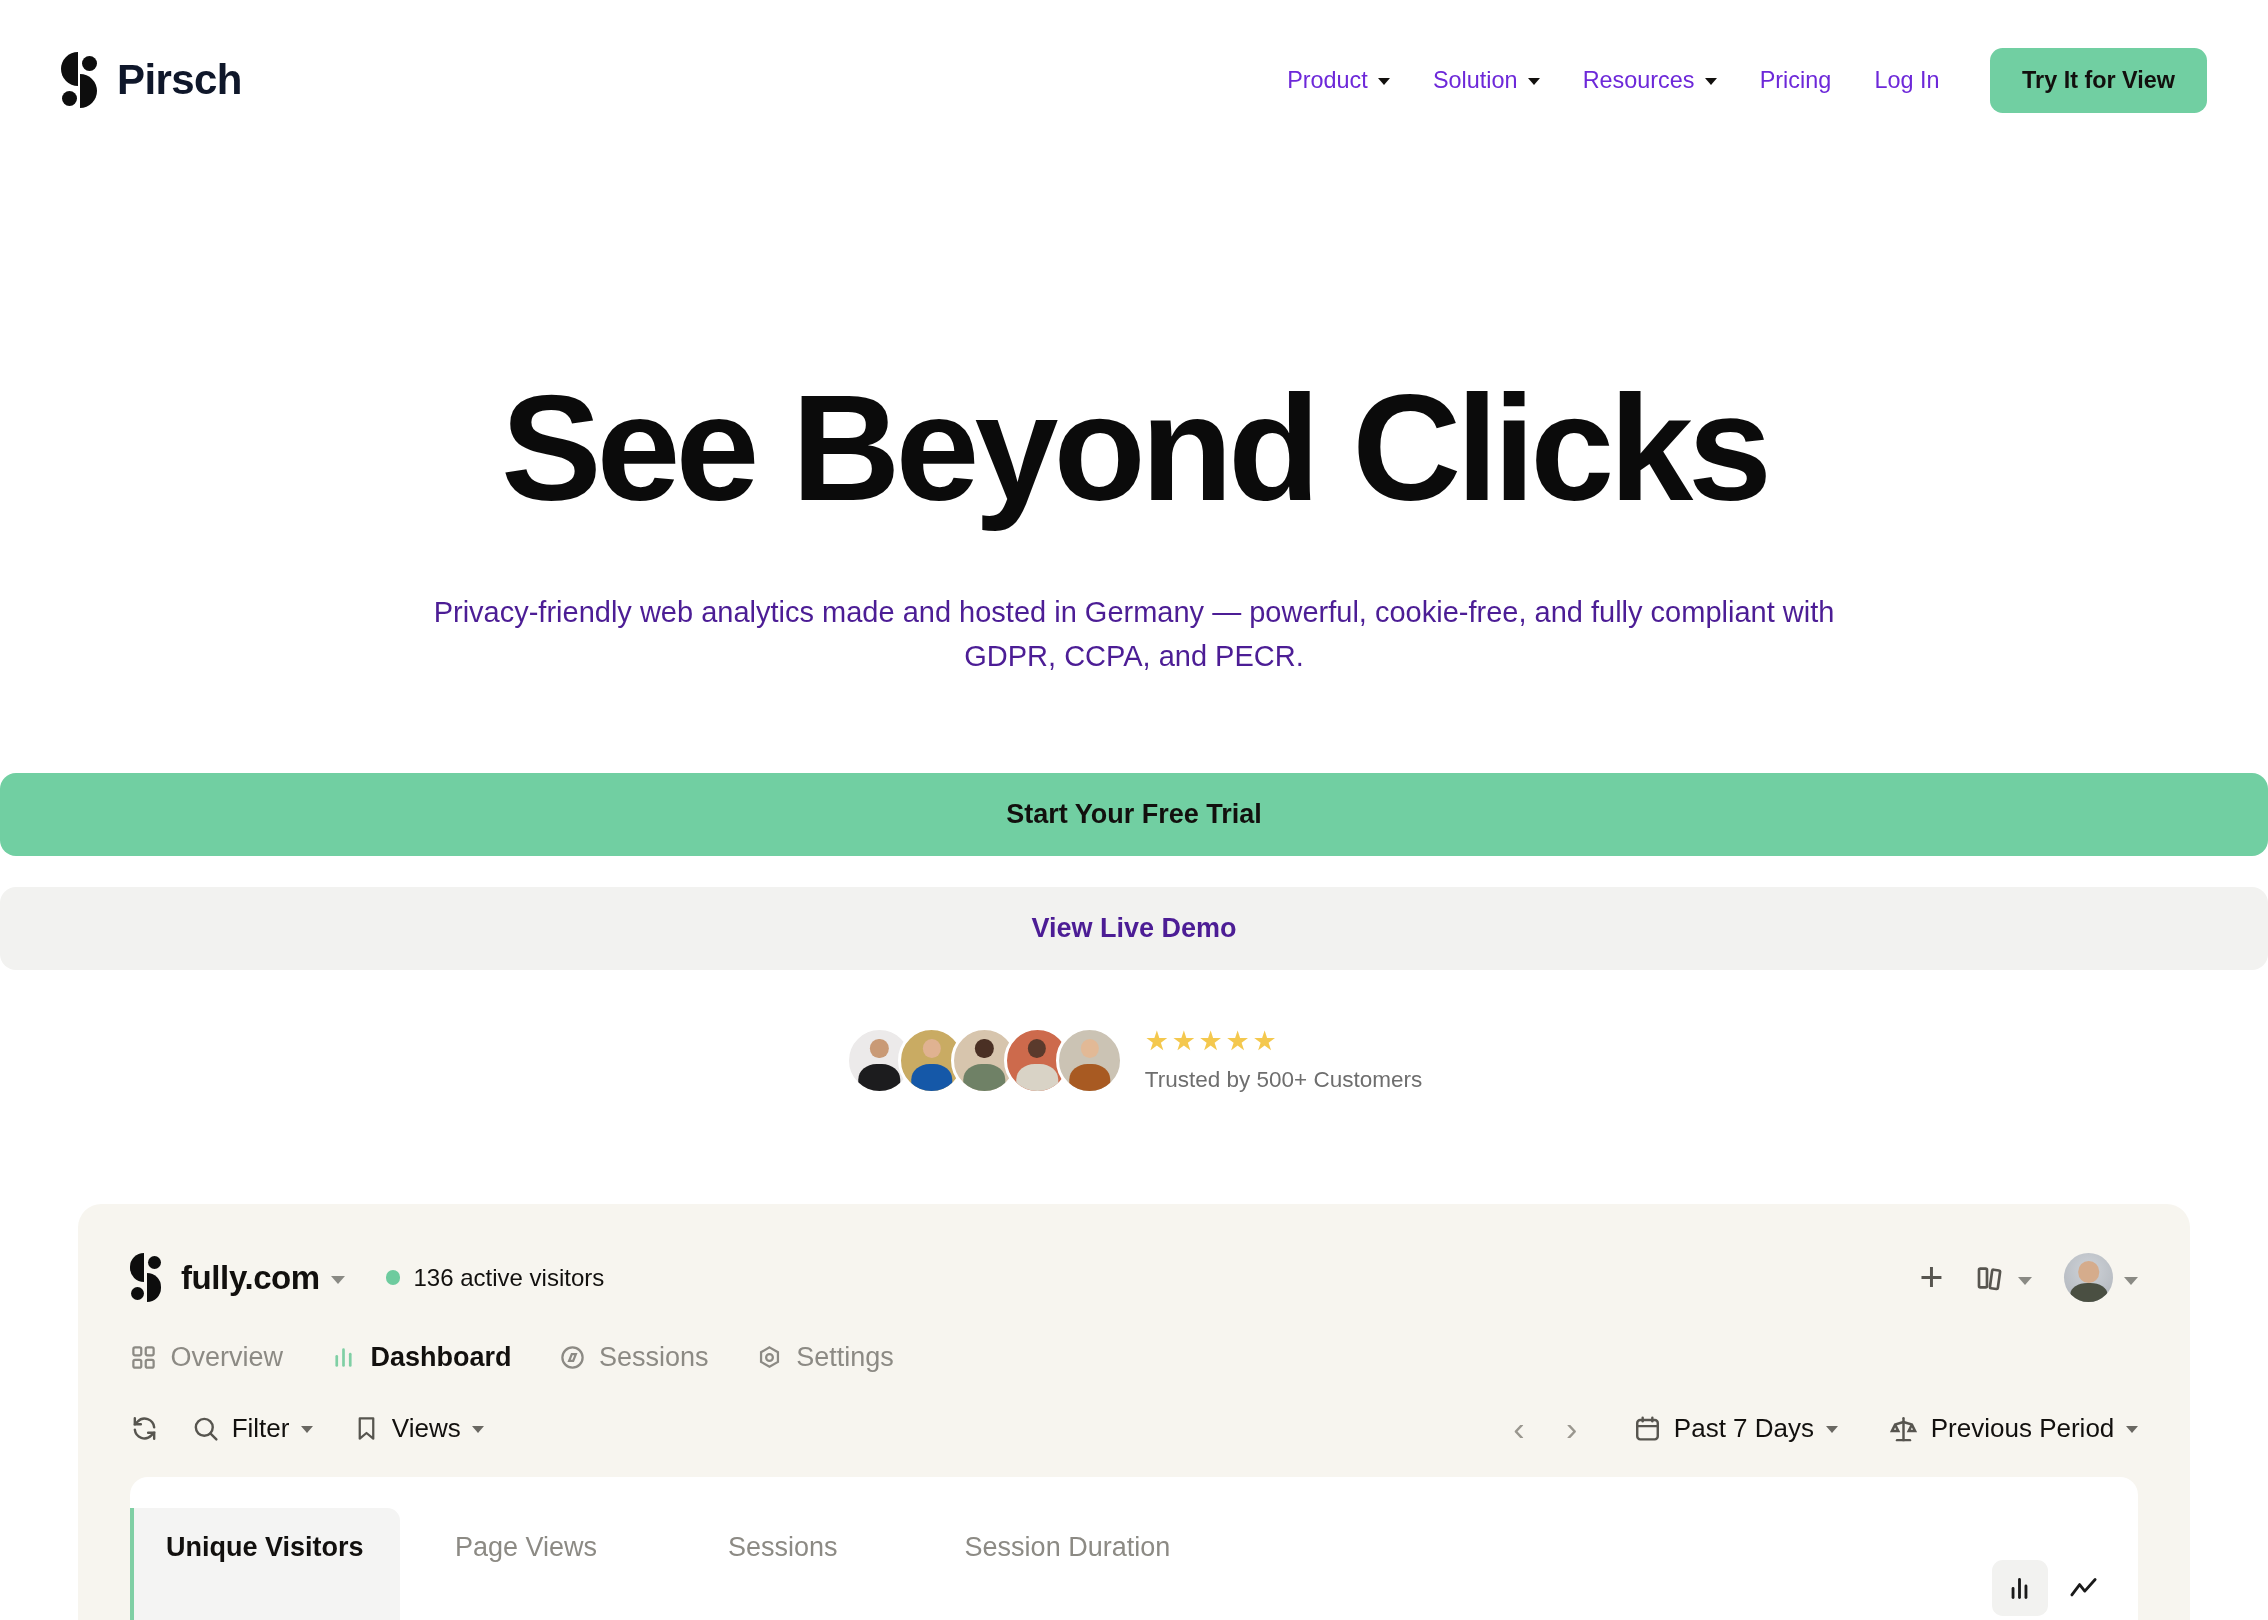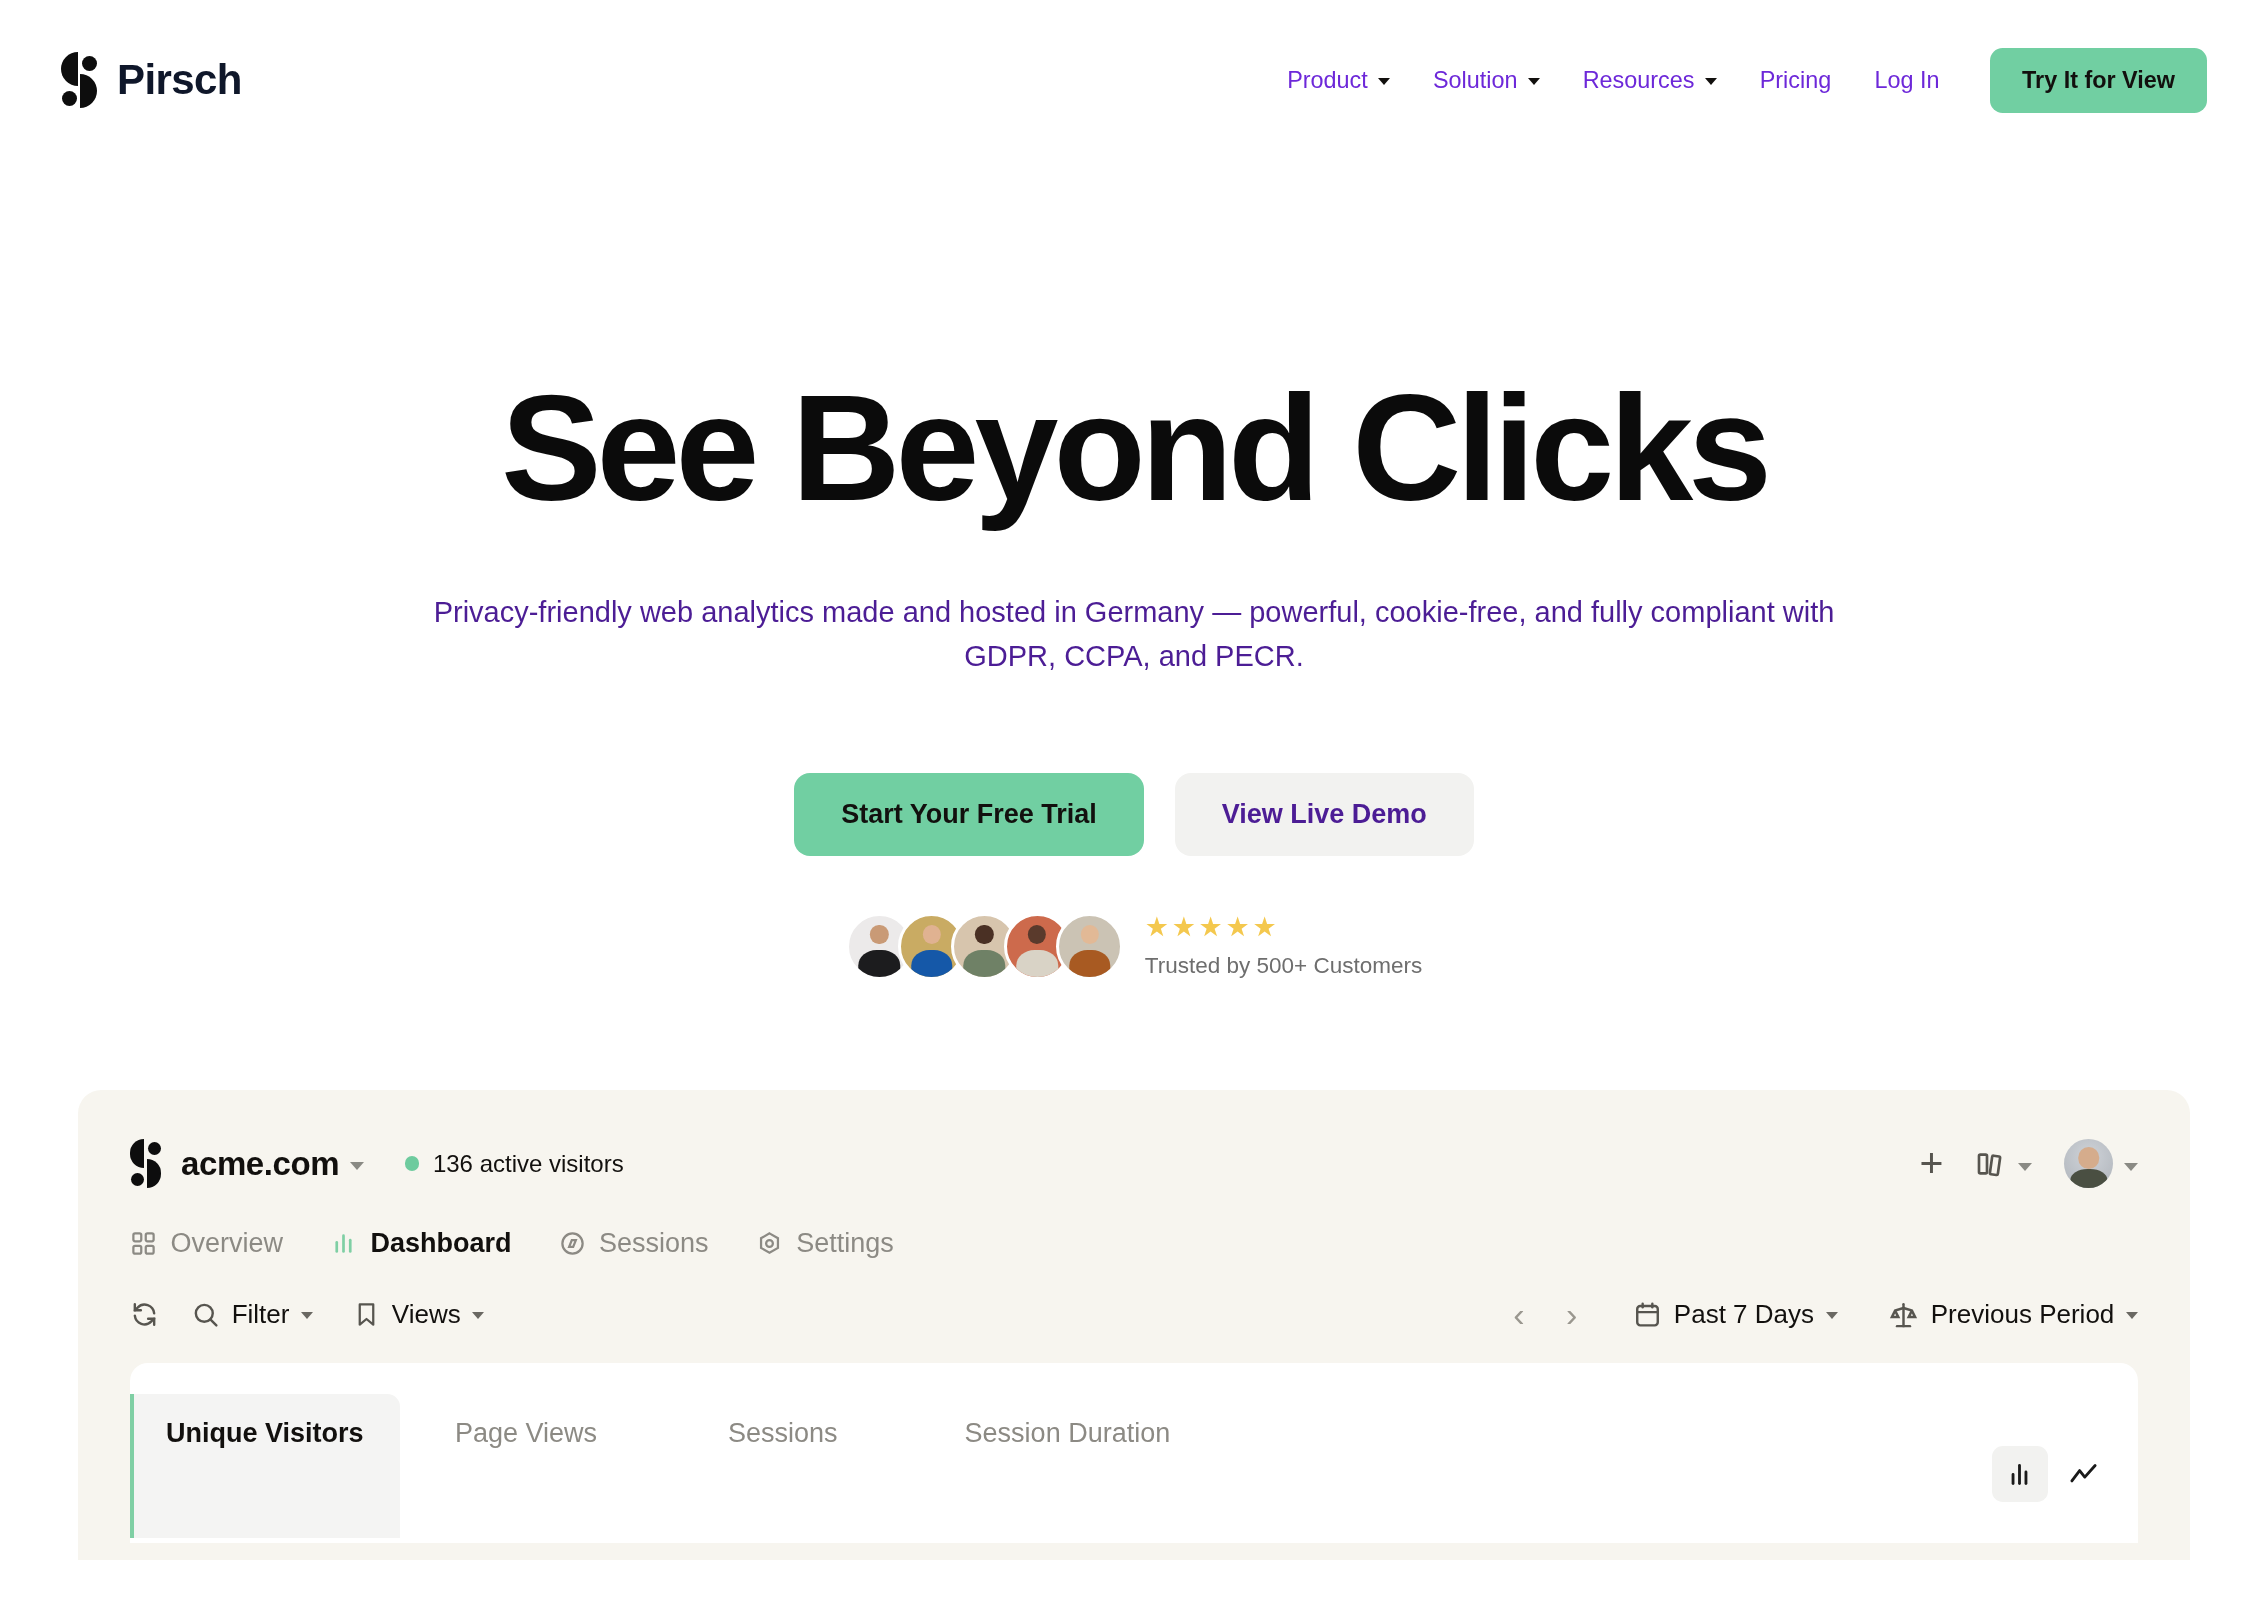--- a/index.html
+++ b/index.html
@@ -108,20 +108,21 @@
     font-size: 29px;
     line-height: 1.52;
     color: #4c1d95;
     font-weight: 400;
   }
   .hero-actions {
     margin-top: 95px;
     display: flex;
     justify-content: center;
     gap: 31px;
+    flex-direction: column;
   }
   .btn-primary {
     background: #71CFA2;
     color: #12100e;
     border: none;
     border-radius: 16px;
     font-size: 27px;
     font-weight: 700;
     padding: 26px 47px;
     cursor: pointer;
@@ -409,21 +410,21 @@
 <div class="dash-wrap">
   <div class="dash-card">
 
     <div class="dash-head">
       <span class="dash-logo">
         <i class="dl-a"></i>
           <i class="dl-b"></i>
           <i class="dl-c"></i>
           <i class="dl-d"></i>
       </span>
-      <span class="site-name">acme.com</span>
+      <span class="site-name">fully.com</span>
       <span class="caret-sm"></span>
 
       <span class="visitors">
         <span class="live-dot"></span>
         <span class="visitors-label">136 active visitors</span>
       </span>
 
       <span class="dash-head-right">
         <span class="icon-btn">
           <span class="plus-ico">+</span>

